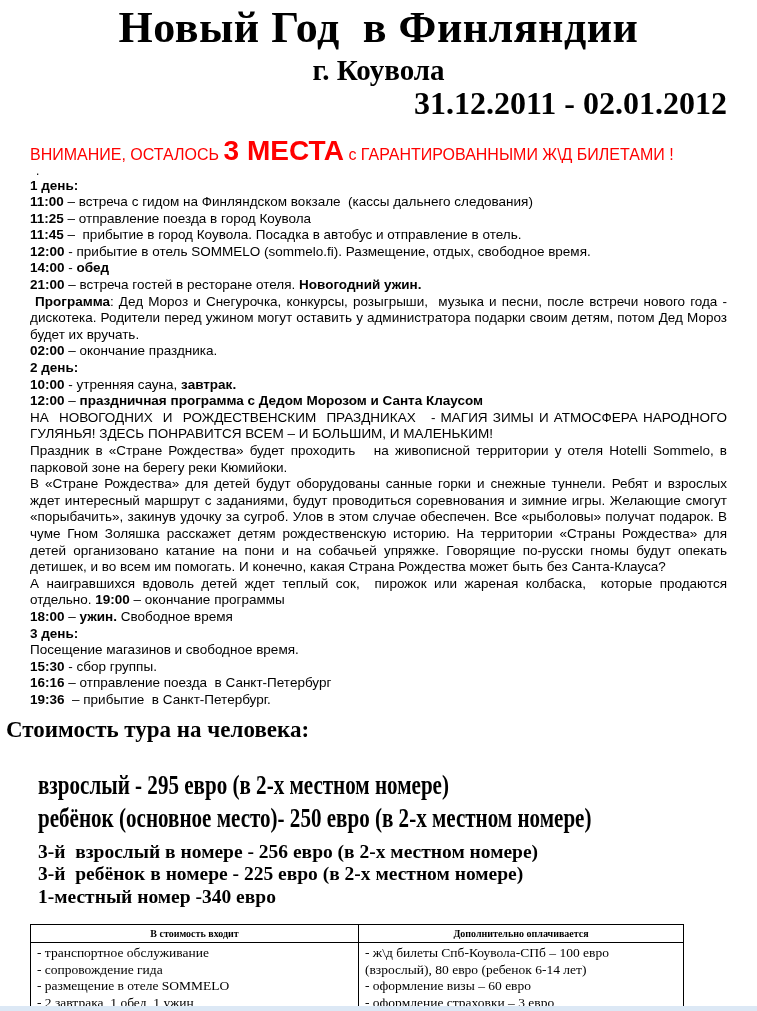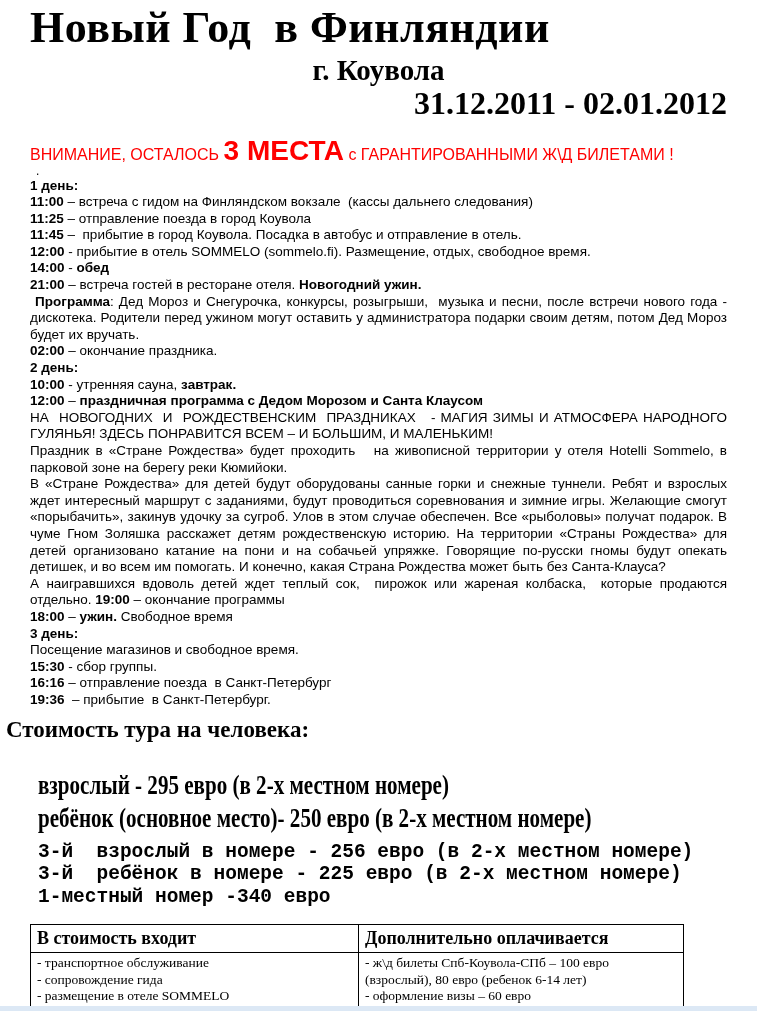--- a/index.html
+++ b/index.html
@@ -3,21 +3,21 @@
 <meta charset="utf-8">
 <style>
   html,body{margin:0;padding:0;}
   body{
     width:757px;height:1011px;position:relative;background:#ffffff;color:#000;
     font-family:"Liberation Sans", sans-serif;overflow:hidden;
   }
   .page{padding:4px 30px 0 30px;}
   .title{
     font-family:"Liberation Serif", serif;font-weight:bold;font-size:44px;
-    line-height:1.08;text-align:left;white-space:pre-wrap;letter-spacing:0.5px;
+    line-height:1.08;text-align:center;white-space:pre-wrap;letter-spacing:0.5px;
   }
   .sub-city{
     font-family:"Liberation Serif", serif;font-weight:bold;font-size:29px;
     line-height:1.0;text-align:center;margin-top:4px;
   }
   .sub-dates{
     font-family:"Liberation Serif", serif;font-weight:bold;font-size:32px;
     line-height:1.0;text-align:right;margin-top:2px;
   }
   .warning{
@@ -28,28 +28,28 @@
   .sched{font-size:13.5px;line-height:16.6px;margin-top:2px;}
   .sched .line, .sched p{margin:0;white-space:pre-wrap;}
   .sched p.just{text-align:justify;}
   .day{font-weight:bold;}
   .cost-heading{
     font-family:"Liberation Serif", serif;font-weight:bold;font-size:23px;
     margin:8px 0 27px -24px;line-height:1.1;
   }
   .price{font-family:"Liberation Serif", serif;font-weight:bold;margin-left:8px;}
   .price-big{font-size:27px;line-height:33px;transform:scaleX(0.78);transform-origin:0 50%;white-space:nowrap;}
-  .price-sm{font-size:19.5px;line-height:22.5px;white-space:pre-wrap;font-family:Liberation Mono, monospace;}
+  .price-sm{font-size:19.5px;line-height:22.5px;white-space:pre-wrap;}
   .gap-sm{height:6px;}
   .cost-table{
     border-collapse:collapse;margin:16px 0 0 0;width:653px;
     font-family:"Liberation Serif", serif;font-size:13.5px;table-layout:fixed;
   }
   .cost-table th, .cost-table td{border:1.5px solid #000;}
-  .cost-table th{padding:3px 6px;text-align:left;font-size:18px;}
+  .cost-table th{padding:3px 6px;text-align:center;font-size:10px;}
   .cost-table td{padding:2px 6px;vertical-align:top;height:101px;line-height:16.5px;}
   .cost-table col.c1{width:328px;}
   .cost-table col.c2{width:325px;}
   .titem{margin:0;}
   .strip{position:absolute;left:0;bottom:0;width:757px;height:5px;background:#dce8f5;}
 </style>
 </head>
 <body>
 
 <div class="page">

